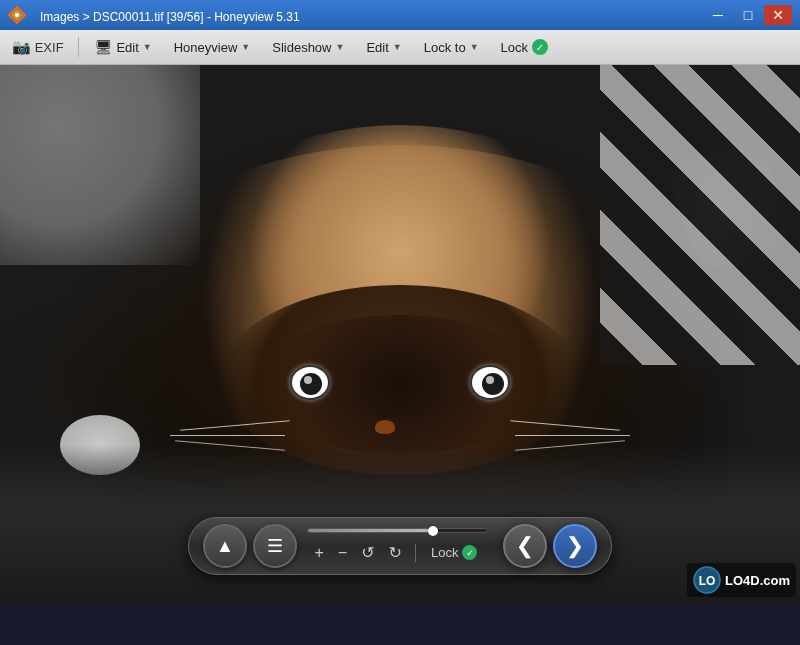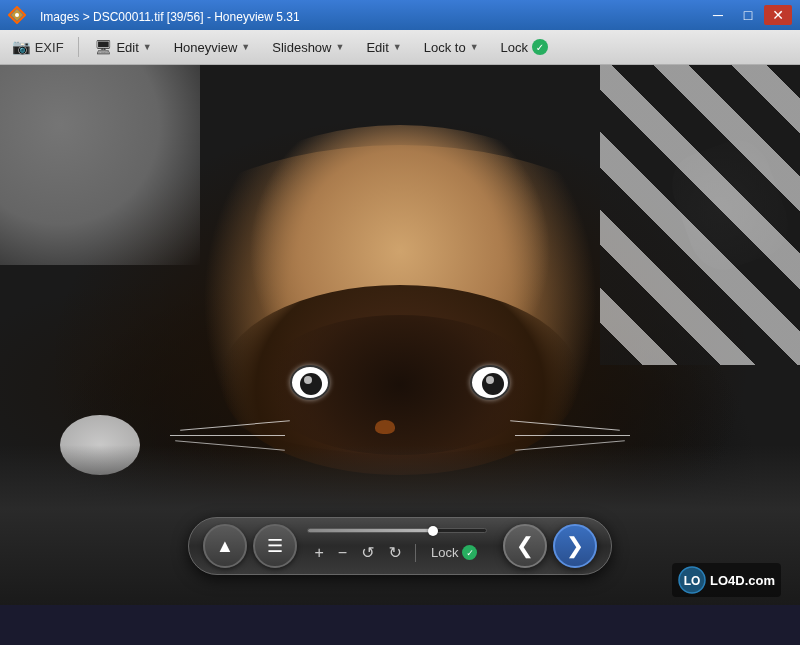--- a/index.html
+++ b/index.html
@@ -273,21 +273,21 @@
     }
     .tb-nav-btn.next {
       background: linear-gradient(180deg, #3a6fbf, #2a5090);
       border-color: #5a8fe0;
     }
 
     
     #watermark {
       position: absolute;
       bottom: 8px;
-      right: 19px;
+      right: 4px;
       z-index: 5;
     }
     #watermark-inner {
       background: rgba(0,0,0,0.5);
       border-radius: 4px;
       padding: 3px 6px;
       display: flex;
       align-items: center;
       gap: 4px;
     }

